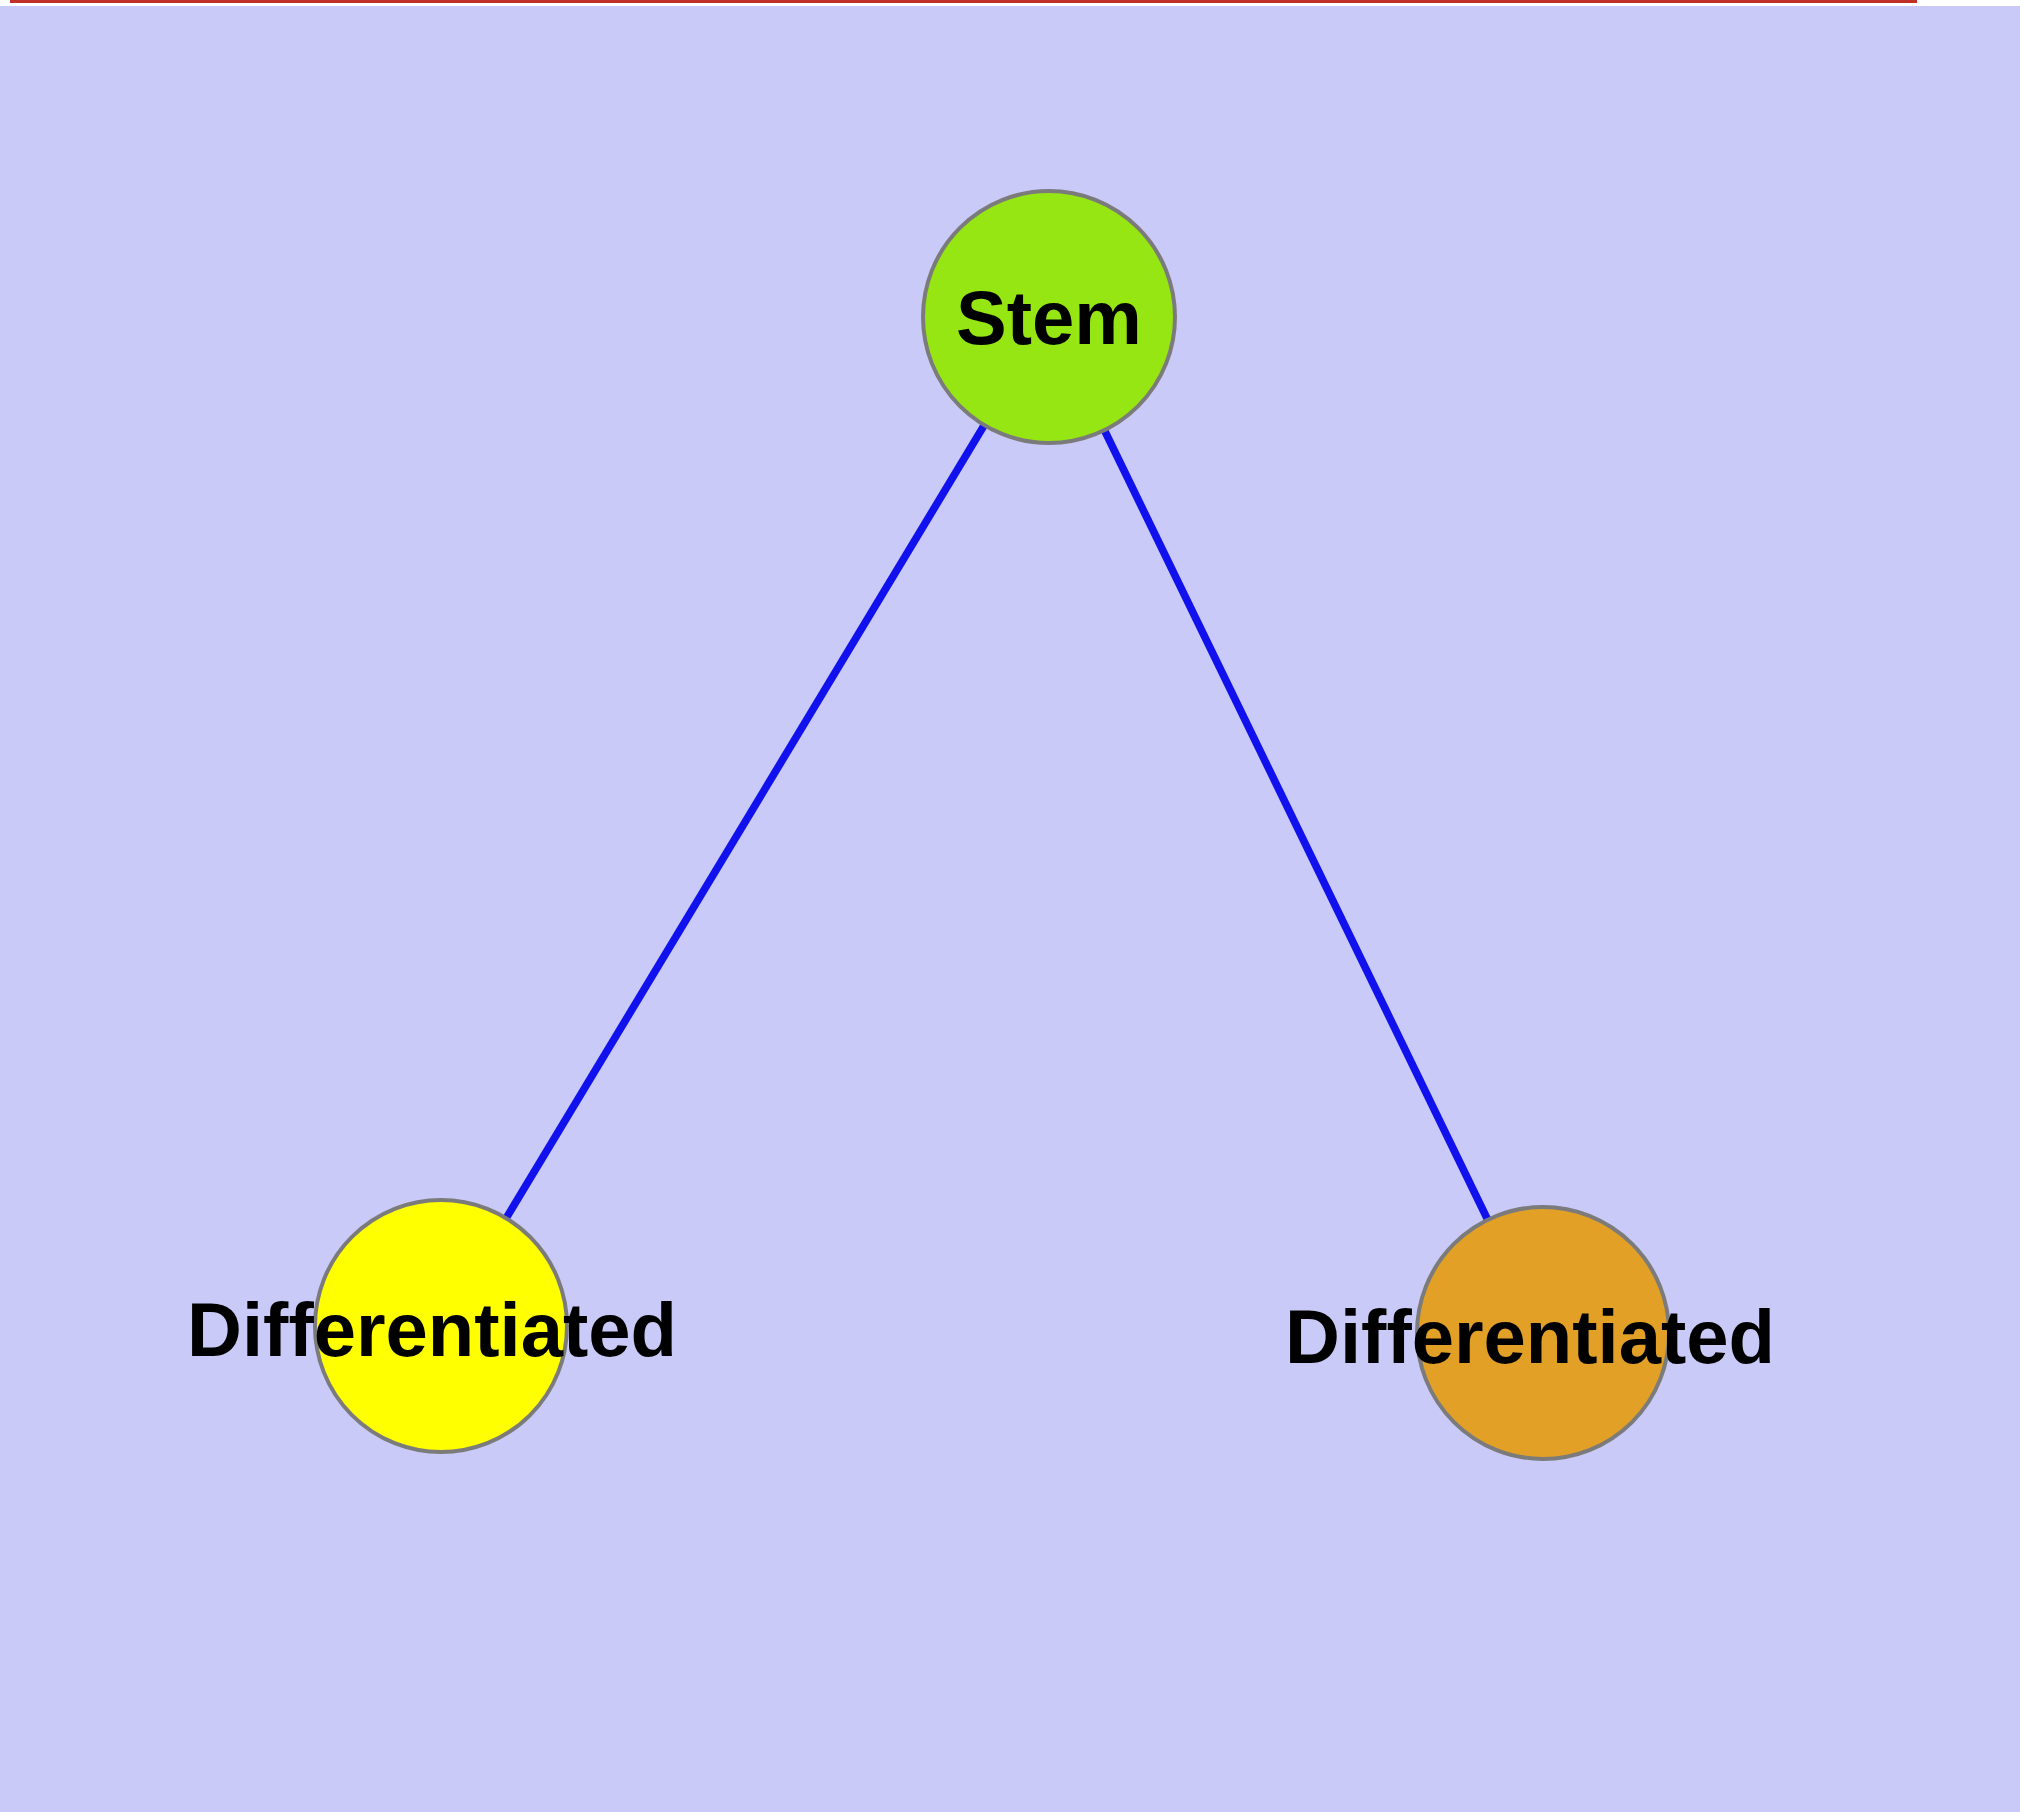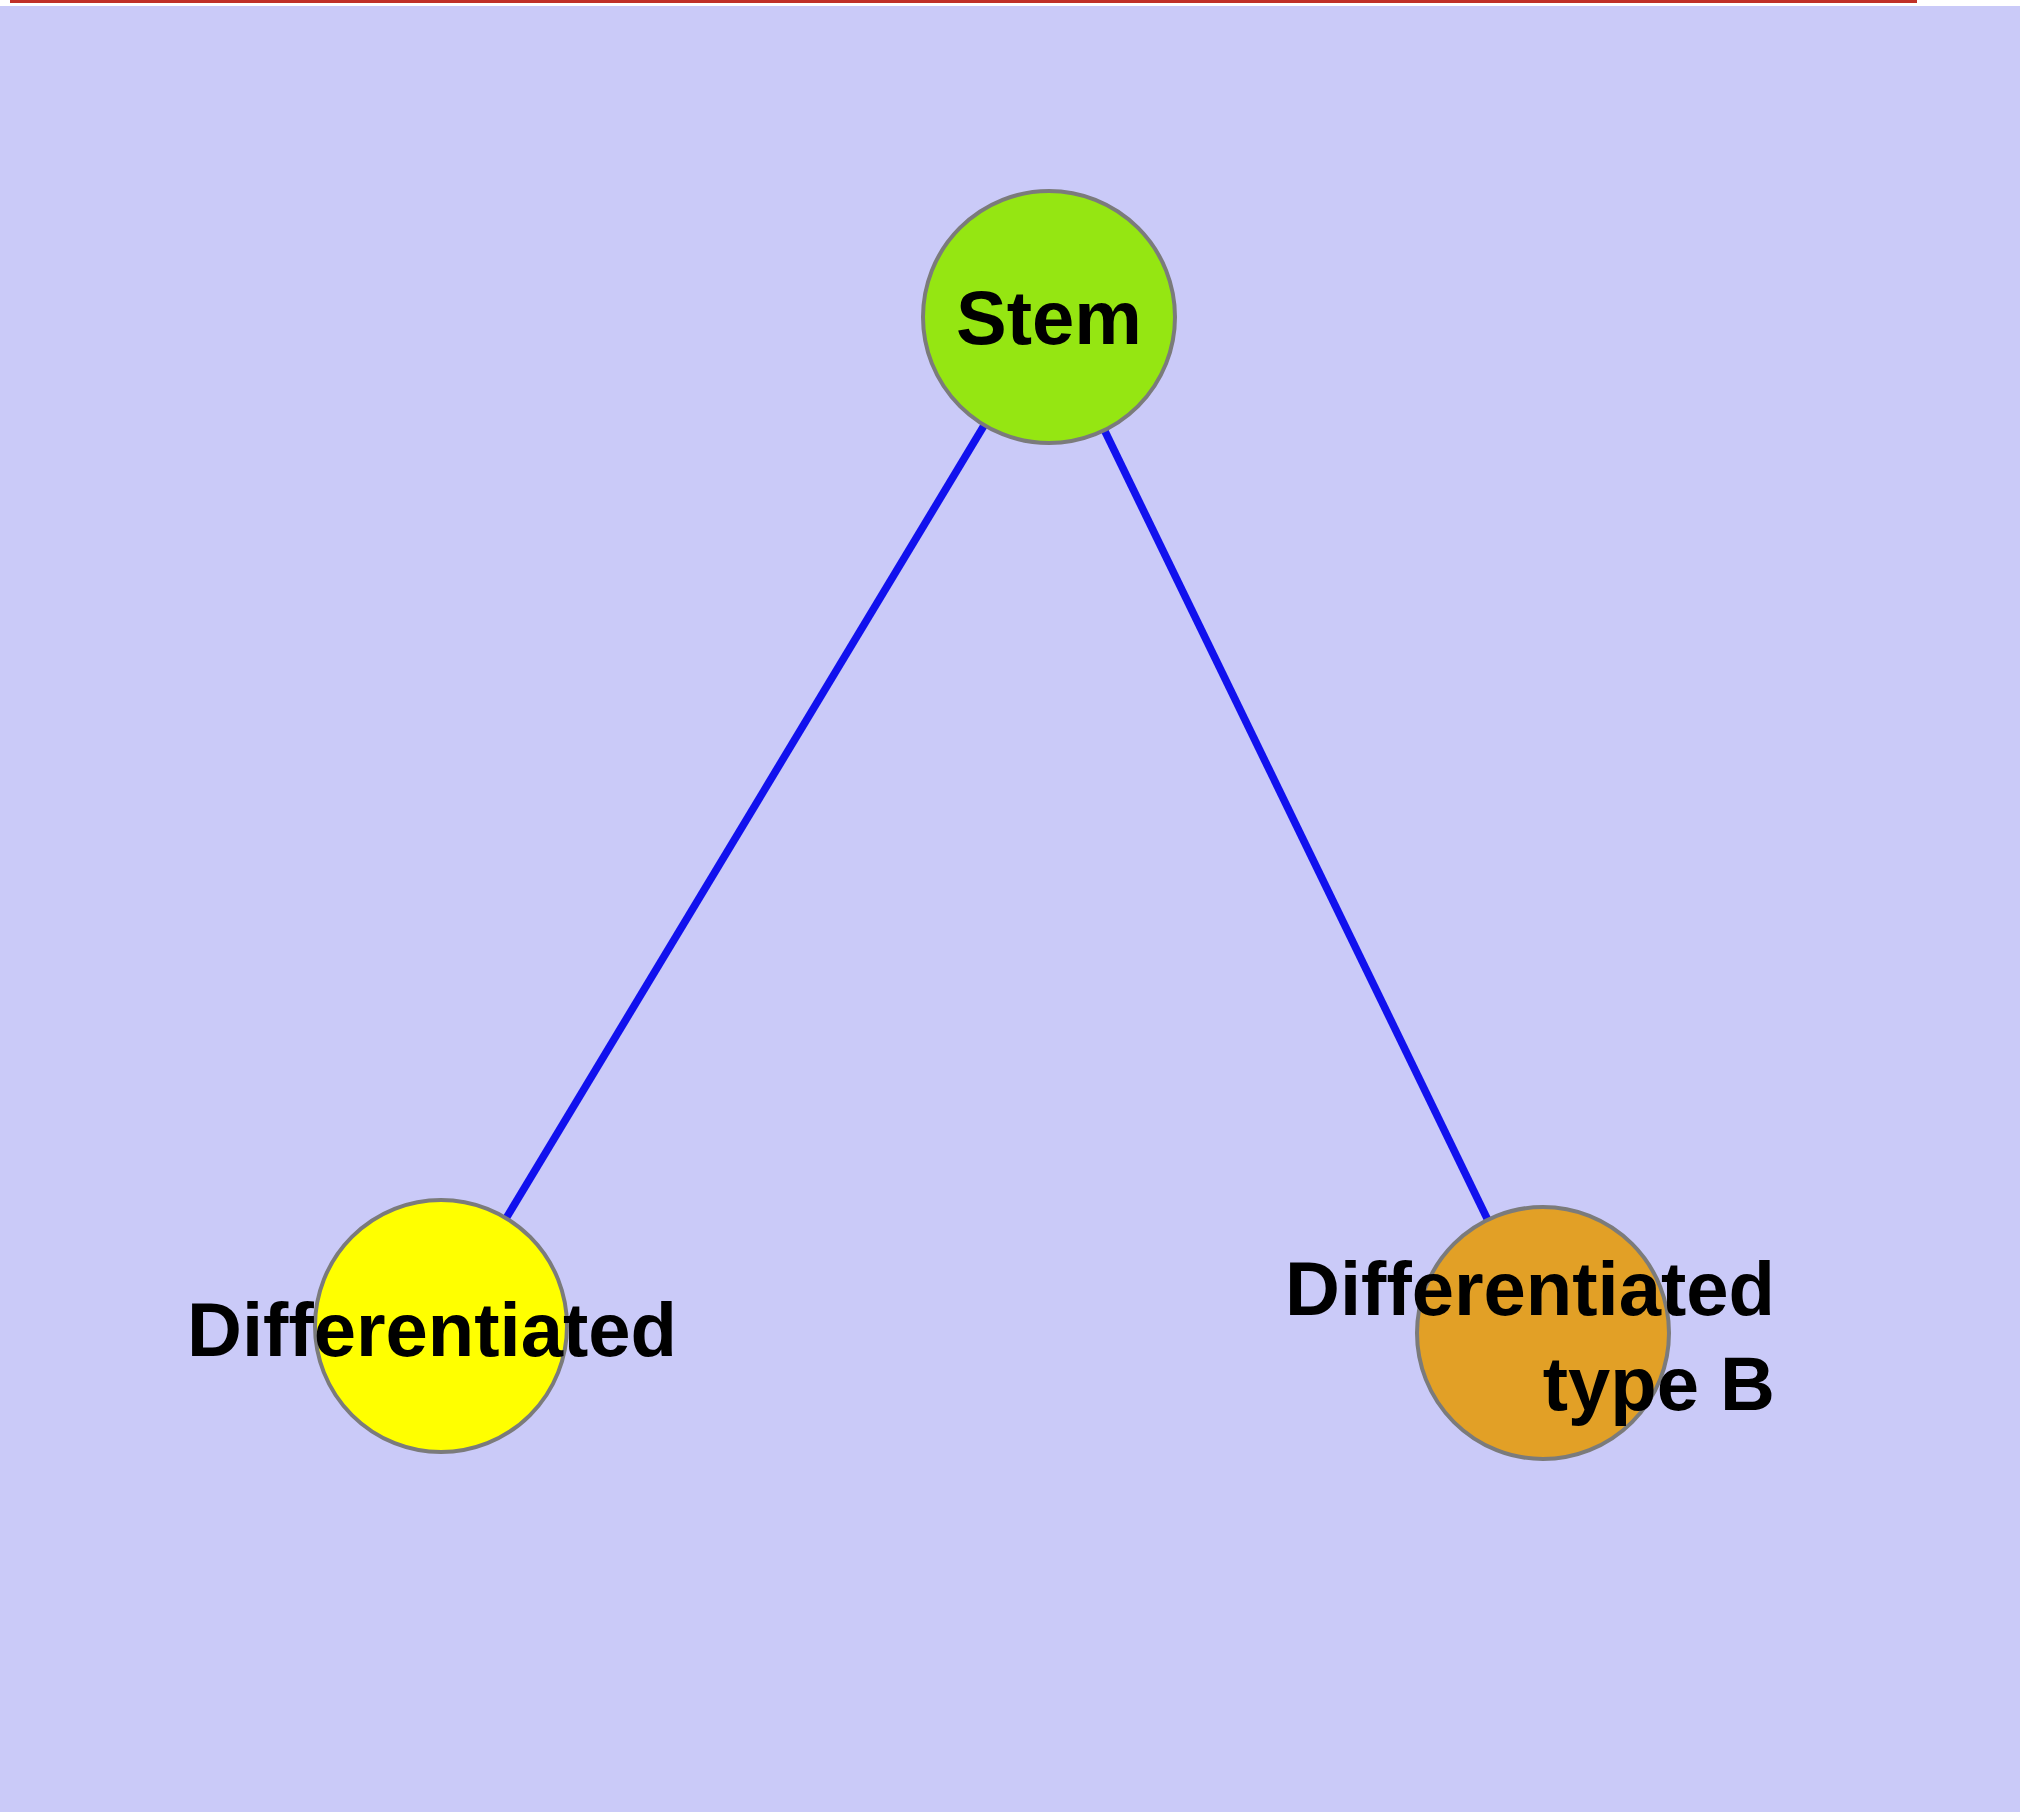--- a/index.html
+++ b/index.html
@@ -55,21 +55,21 @@
   #circle-stem { left: 1049px; top: 317px;  background: #95e612; }
   #circle-a    { left: 441px;  top: 1326px; background: #ffff00; }
   #circle-b    { left: 1543px; top: 1333px; background: #e2a026; }
   .label {
     position: absolute;
     transform: translate(-50%, -50%);
     font-weight: bold;
     font-size: 76px;
     line-height: 95px;
     color: #000000;
-    text-align: right;
+    text-align: left;
     white-space: nowrap;
   }
   #label-stem { left: 1049px; top: 317px; }
   #label-a    { left: 432px;  top: 1329px; }
   #label-b    { left: 1530px; top: 1336px; }
 </style>
 </head>
 <body>
 
 <div class="canvas">
@@ -87,17 +87,16 @@
   <div class="circle" id="circle-b" style="background-color: rgb(226, 160, 38);"></div>
 
   <div class="label" id="label-stem">Stem</div>
 
   <div class="label" id="label-a">
     <div>Differentiated</div>
   </div>
 
   <div class="label" id="label-b">
     <div>Differentiated</div>
-    <div>type B</div>
   </div>
 
 </div>
 
 
 </body></html>

